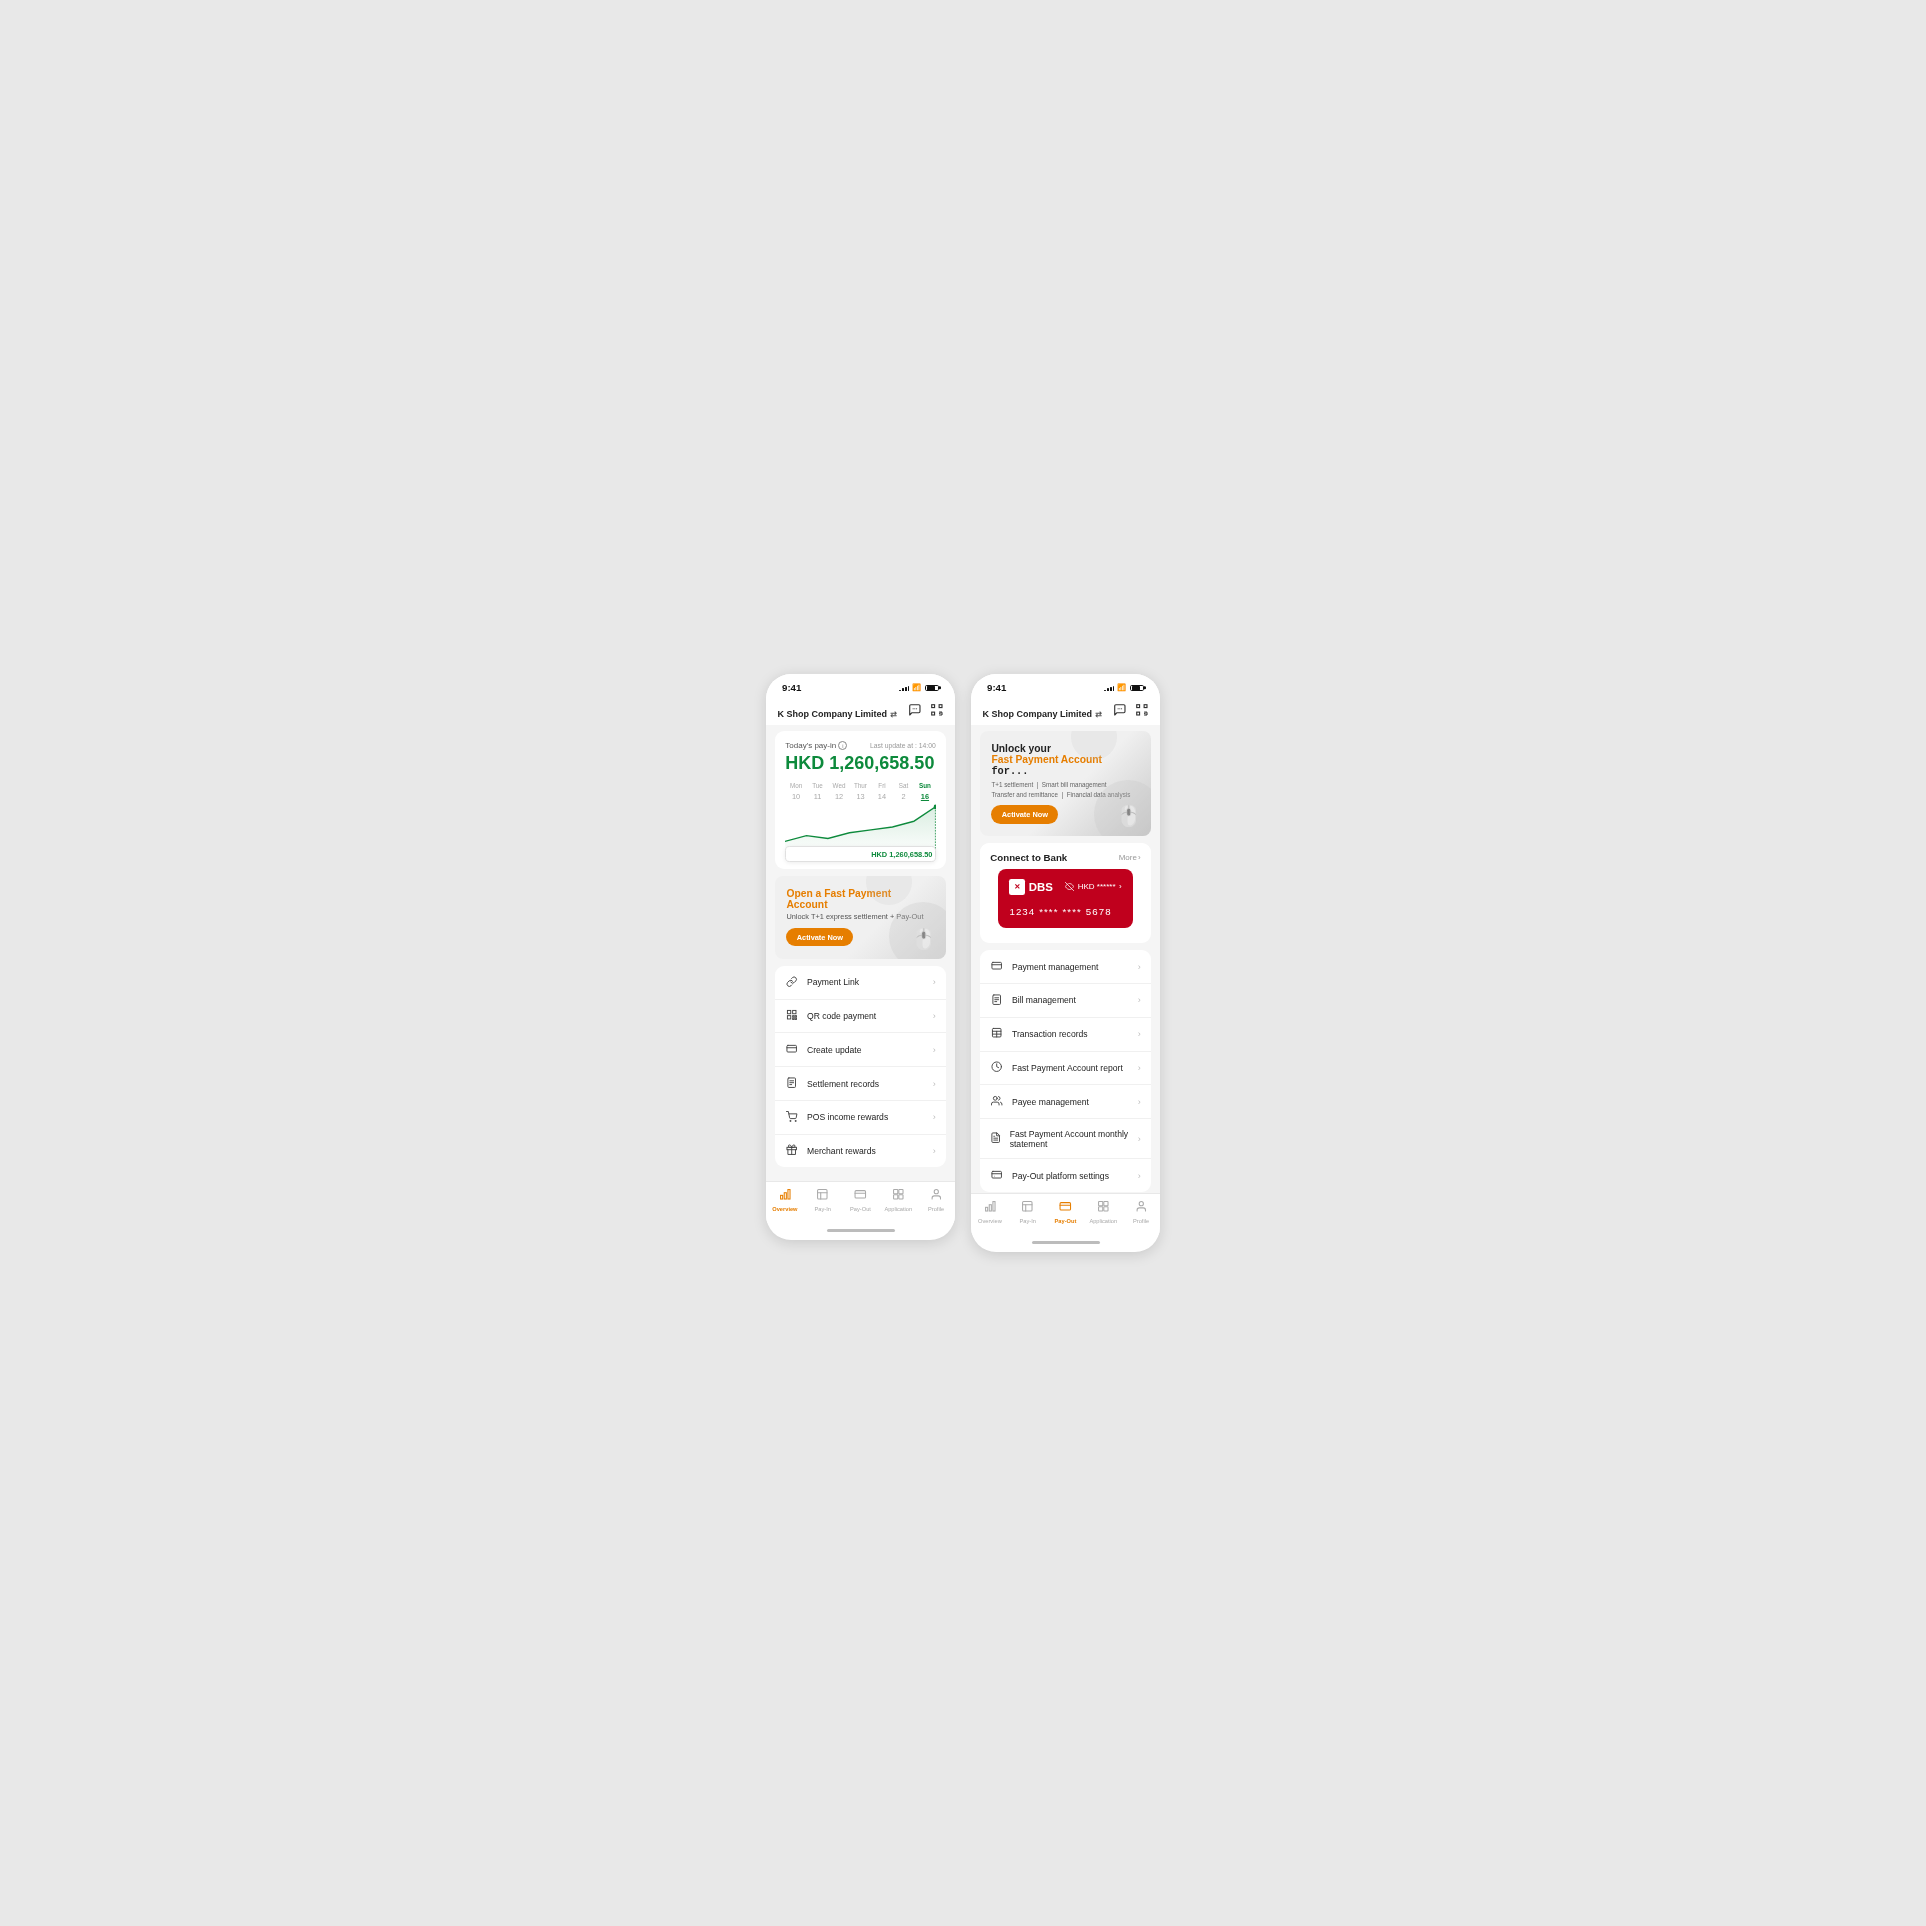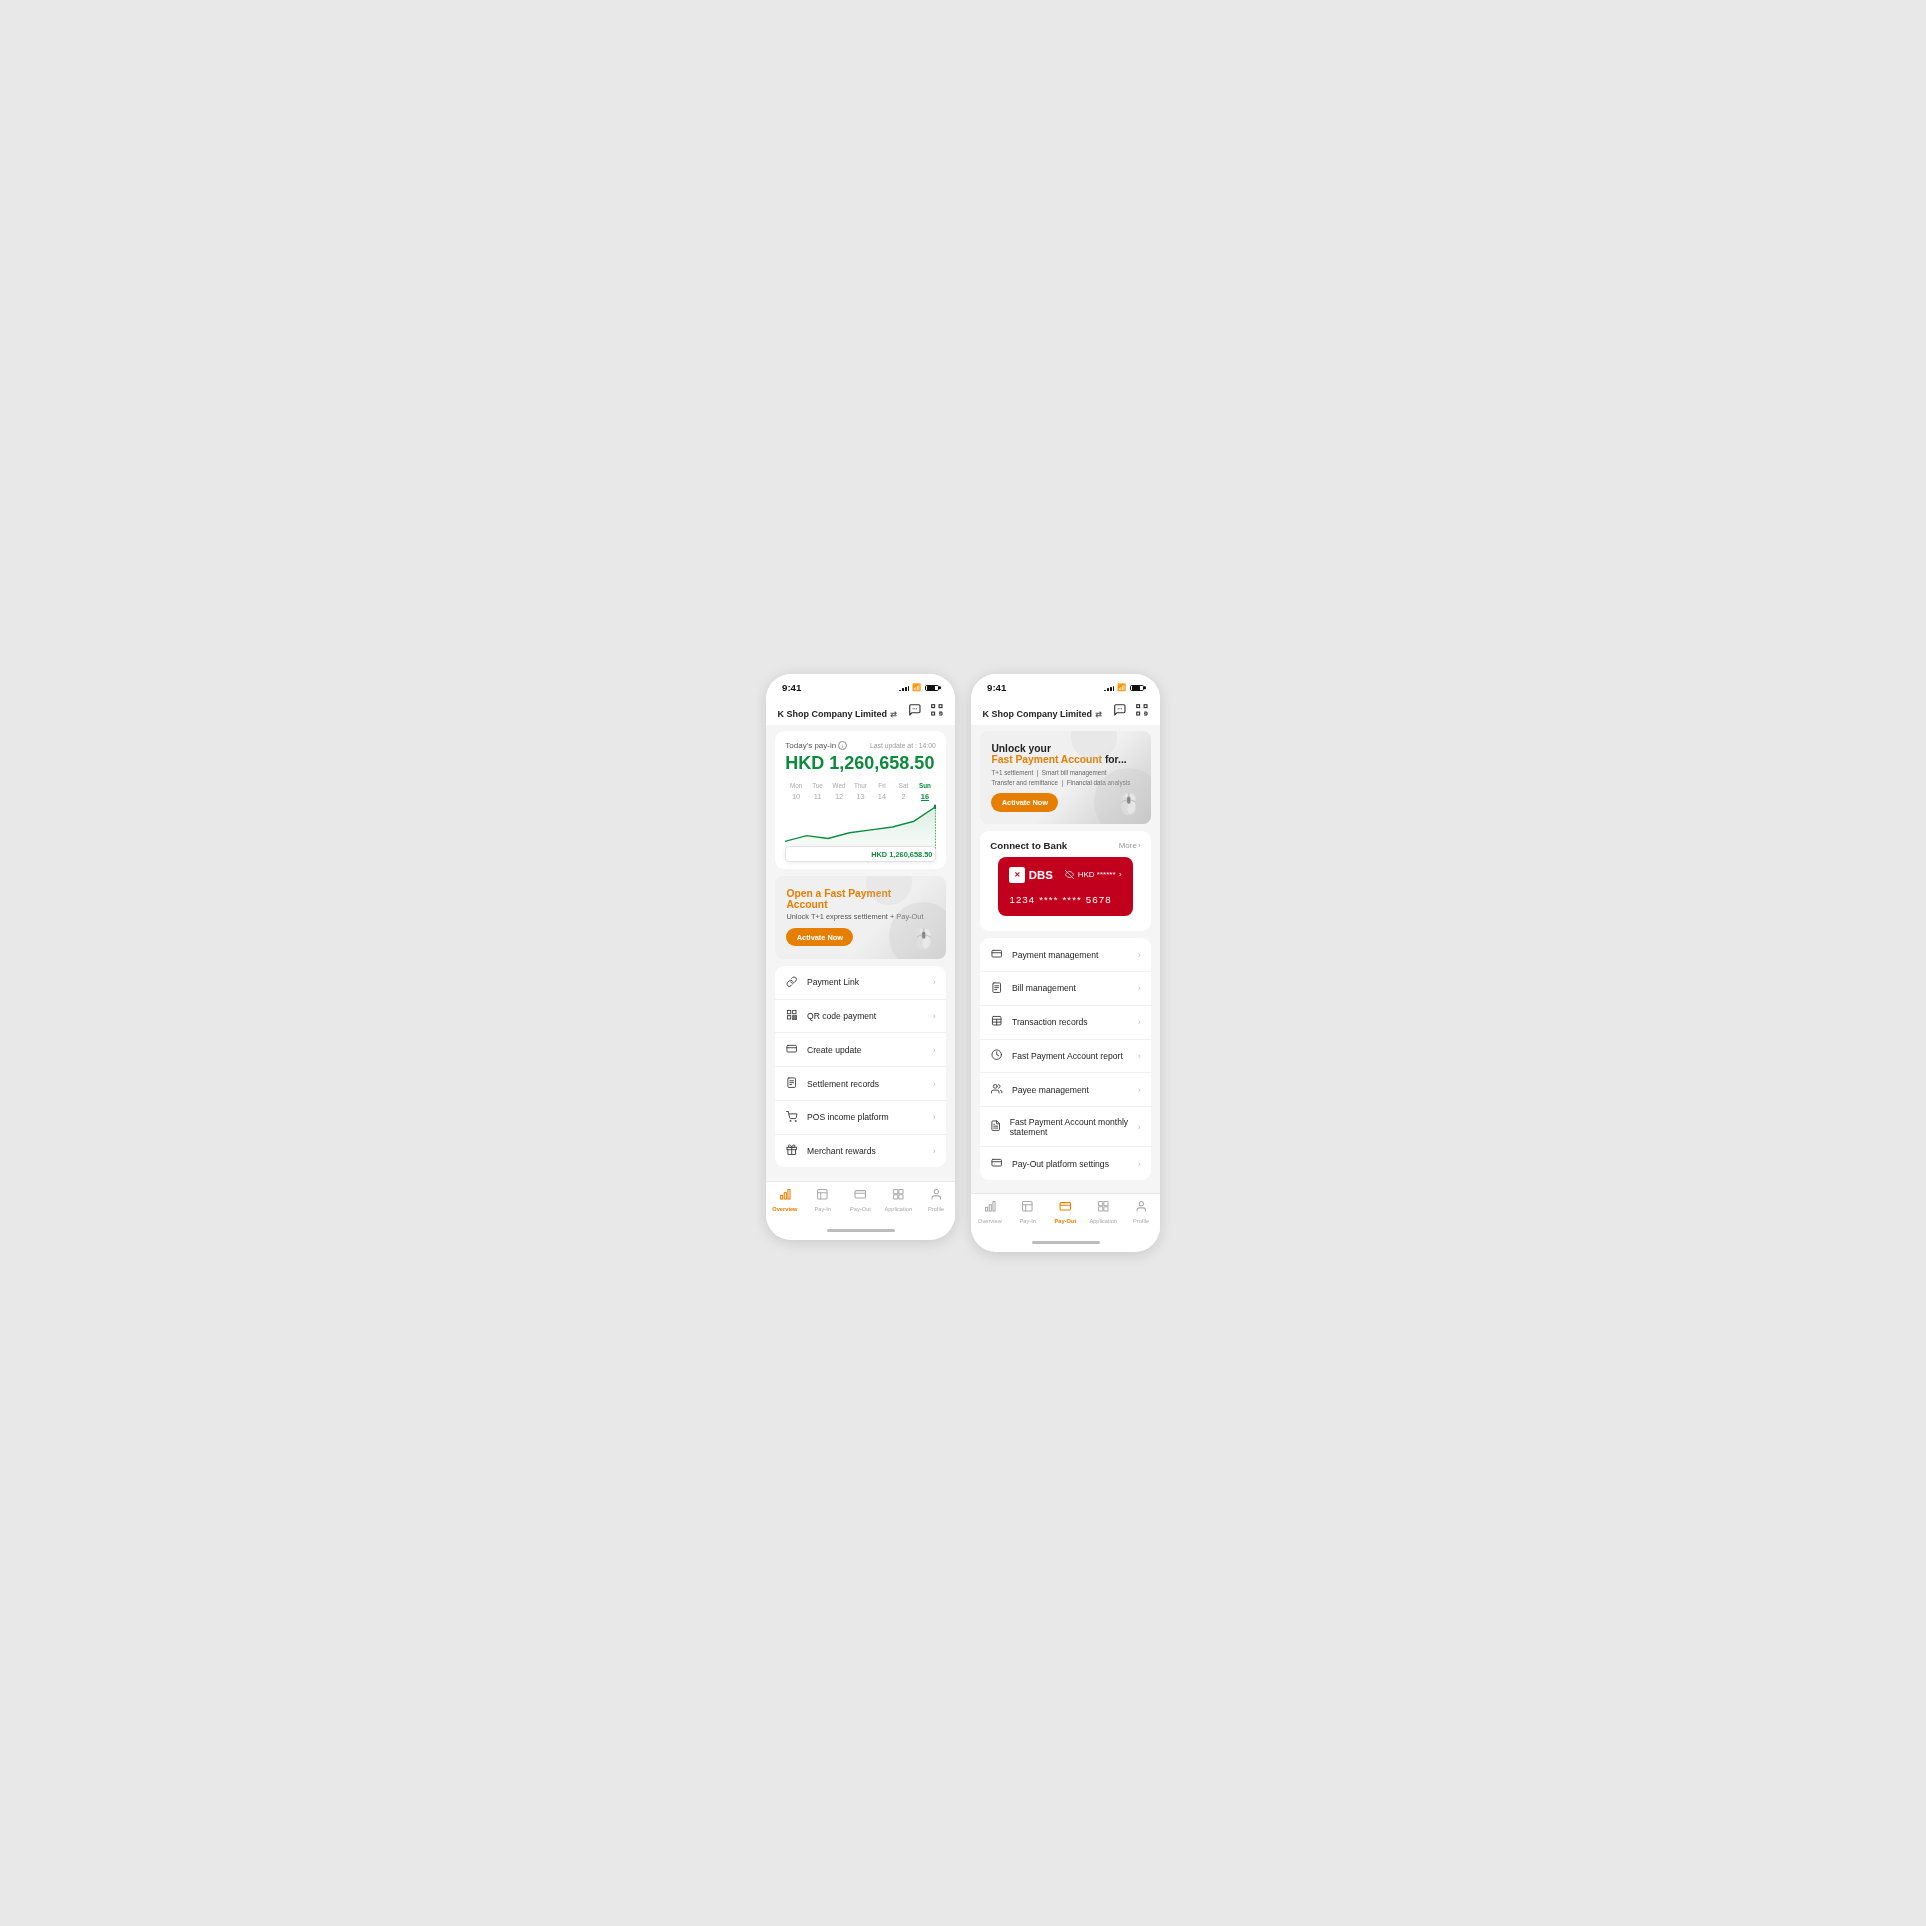--- a/index.html
+++ b/index.html
@@ -604,21 +604,21 @@
         </div>
         <div class="menu-item">
           <div class="menu-item-left">
             <span class="menu-icon">
               <svg width="11.4" height="11.4" viewBox="0 0 24 24" fill="none" stroke="#444" stroke-width="2" stroke-linecap="round">
                 <circle cx="9" cy="21" r="1"></circle>
                   <circle cx="20" cy="21" r="1"></circle>
                 <path d="M1 1h4l2.68 13.39a2 2 0 0 0 2 1.61h9.72a2 2 0 0 0 2-1.61L23 6H6"></path>
               </svg>
             </span>
-            <span class="menu-label">POS income platform</span>
+            <span class="menu-label">POS income rewards</span>
           </div>
           <span class="chevron">›</span>
         </div>
         <div class="menu-item">
           <div class="menu-item-left">
             <span class="menu-icon">
               <svg width="11.4" height="11.4" viewBox="0 0 24 24" fill="none" stroke="#444" stroke-width="2" stroke-linecap="round">
                 <polyline points="20 12 20 22 4 22 4 12"></polyline>
                 <rect x="2" y="7" width="20" height="5"></rect>
                 <line x1="12" y1="22" x2="12" y2="7"></line>
@@ -737,21 +737,21 @@
 
     <div class="phone-content">
 
       <div class="promo-banner card promo-banner-right" style="margin-bottom:6.8px; background: linear-gradient(135deg, #f0f0f0 55%, #c8c8c8 100%);">
         <div class="promo-geo-shape"></div>
         <div class="promo-geo-shape2"></div>
         <div class="promo-title">
           <div>Unlock your</div>
           <div>
             <span style="color:#e67e00; font-size:10.3px; font-weight:700;">Fast Payment Account</span>
-            <span style="color:#222;">for...</span>
+            <span style="color:#222;font-family:Liberation Mono, monospace;">for...</span>
           </div>
         </div>
         <div class="promo-features">
           T+1 settlement &nbsp;|&nbsp; Smart bill management<br>Transfer and remittance &nbsp;|&nbsp; Financial data analysis
         </div>
         <button class="activate-btn">Activate Now</button>
         <div class="cursor-icon">🖱️</div>
       </div>
 
       <div class="bank-section">

